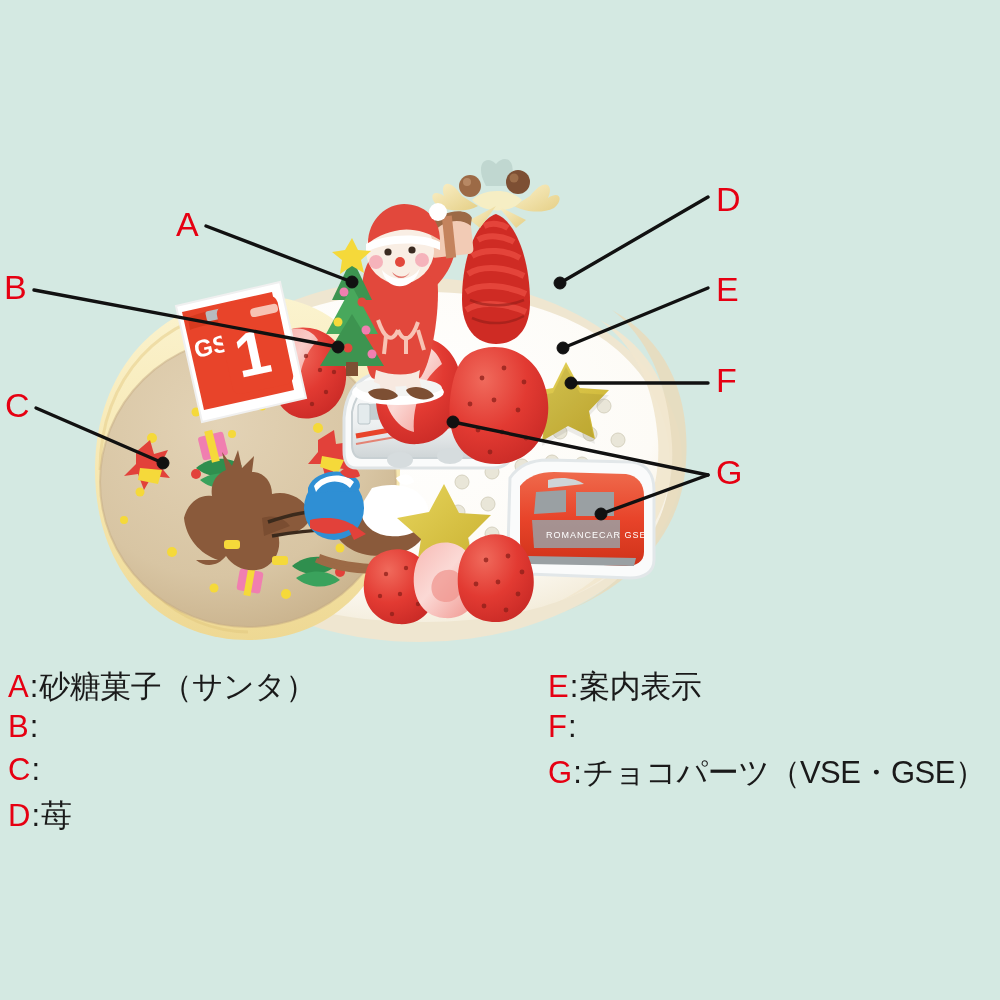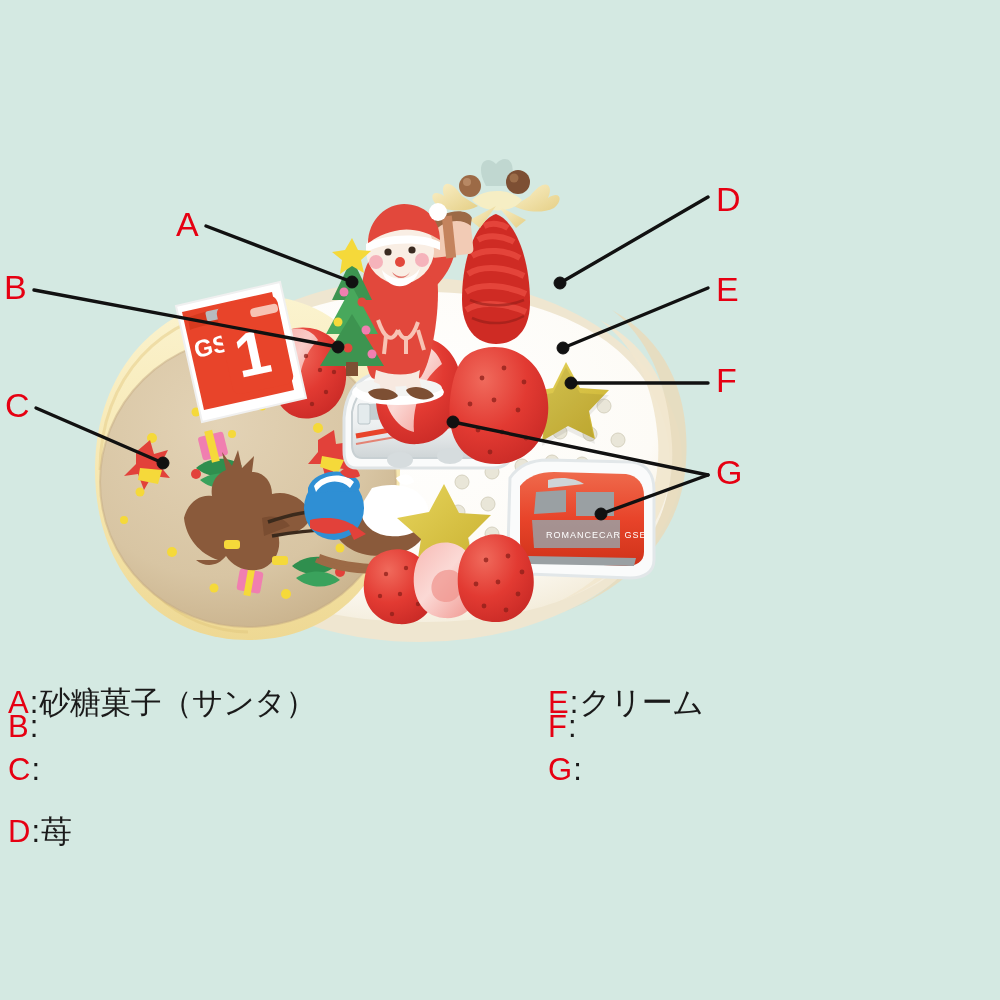--- a/index.html
+++ b/index.html
@@ -54,21 +54,20 @@
   .legend-colon {
     color: #1a1a1a;
     font-size: 31px;
     padding: 0 1px 0 1px;
   }
   .legend-text {
     color: #1a1a1a;
     font-size: 31px;
     font-weight: 400;
     letter-spacing: -0.5px;
-    margin-top: 16px;
   }
   
   .callout-label {
     position: absolute;
     color: #e60012;
     font-size: 34px;
     line-height: 34px;
     font-weight: 400;
   }
 </style>
@@ -518,26 +517,27 @@
         <div class="legend-row">
           <span class="legend-key">D</span>
           <span class="legend-colon">:</span>
           <span class="legend-text">苺</span>
         </div>
       </div>
     <div class="legend-col" id="legend-col-right">
         <div class="legend-row">
           <span class="legend-key">E</span>
           <span class="legend-colon">:</span>
-          <span class="legend-text">クリーム</span>
+          <span class="legend-text">案内表示</span>
         </div>
         <div class="legend-row">
           <span class="legend-key">F</span>
           <span class="legend-colon">:</span>
         </div>
         <div class="legend-row">
           <span class="legend-key">G</span>
           <span class="legend-colon">:</span>
+          <span class="legend-text">チョコパーツ（VSE・GSE）</span>
         </div>
       </div>
   </div>
 
 </div>
 
 </body></html>

